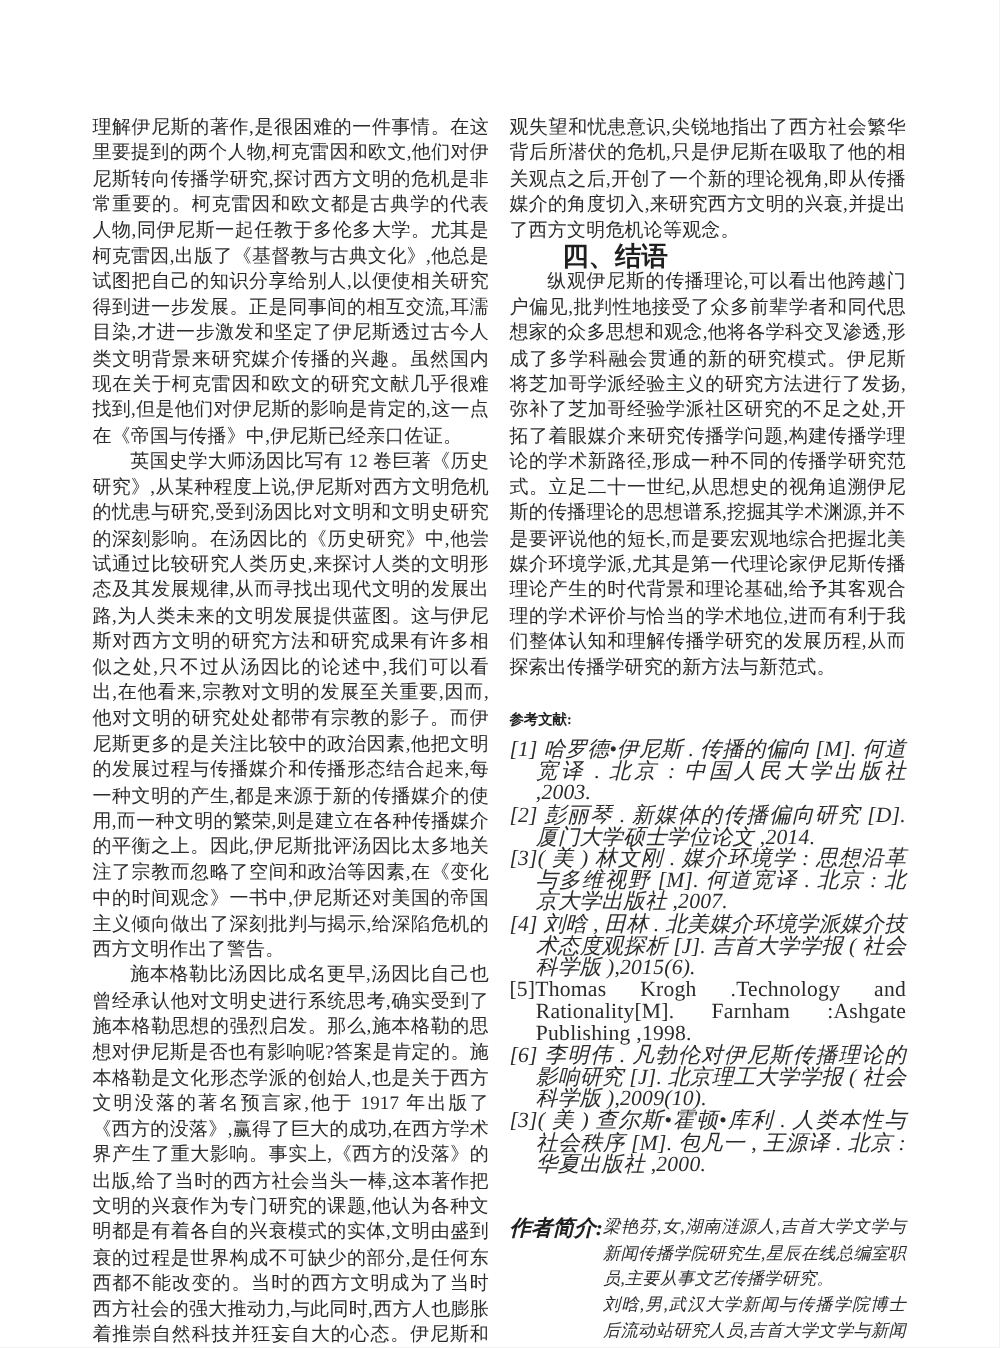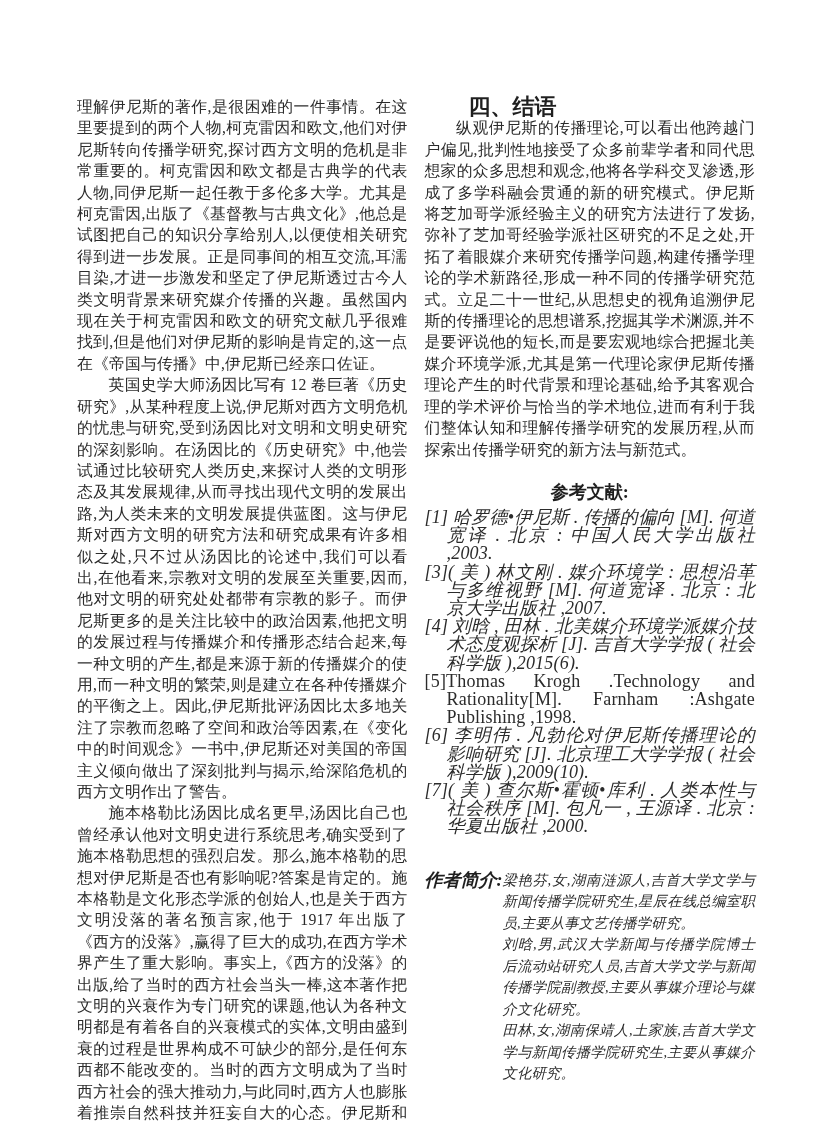--- a/index.html
+++ b/index.html
@@ -38,24 +38,23 @@
     font-size: 22px;
     line-height: 21.4px;
     font-weight: bold;
     text-indent: 2em;
     color: #1f1f1f;
   }
 
   .refs-heading {
     margin-top: 22px;
     font-weight: bold;
-    font-size: 18px;
+    font-size: 12px;
     line-height: 21px;
     color: #1f1f1f;
-    text-align: center;
   }
   .refs { margin-top: 5px; }
   .ref {
     margin: 0;
     font-size: 18px;
     line-height: 18.2px;
     padding-left: 22px;
     text-indent: -22px;
     text-align: justify;
     font-style: italic;
@@ -93,34 +92,36 @@
 <div class="page">
   <div class="columns">
 
     <div class="col">
       <p class="body-par no-indent">理解伊尼斯的著作,是很困难的一件事情。在这里要提到的两个人物,柯克雷因和欧文,他们对伊尼斯转向传播学研究,探讨西方文明的危机是非常重要的。柯克雷因和欧文都是古典学的代表人物,同伊尼斯一起任教于多伦多大学。尤其是柯克雷因,出版了《基督教与古典文化》,他总是试图把自己的知识分享给别人,以便使相关研究得到进一步发展。正是同事间的相互交流,耳濡目染,才进一步激发和坚定了伊尼斯透过古今人类文明背景来研究媒介传播的兴趣。虽然国内现在关于柯克雷因和欧文的研究文献几乎很难找到,但是他们对伊尼斯的影响是肯定的,这一点在《帝国与传播》中,伊尼斯已经亲口佐证。</p>
       <p class="body-par">英国史学大师汤因比写有 12 卷巨著《历史研究》,从某种程度上说,伊尼斯对西方文明危机的忧患与研究,受到汤因比对文明和文明史研究的深刻影响。在汤因比的《历史研究》中,他尝试通过比较研究人类历史,来探讨人类的文明形态及其发展规律,从而寻找出现代文明的发展出路,为人类未来的文明发展提供蓝图。这与伊尼斯对西方文明的研究方法和研究成果有许多相似之处,只不过从汤因比的论述中,我们可以看出,在他看来,宗教对文明的发展至关重要,因而,他对文明的研究处处都带有宗教的影子。而伊尼斯更多的是关注比较中的政治因素,他把文明的发展过程与传播媒介和传播形态结合起来,每一种文明的产生,都是来源于新的传播媒介的使用,而一种文明的繁荣,则是建立在各种传播媒介的平衡之上。因此,伊尼斯批评汤因比太多地关注了宗教而忽略了空间和政治等因素,在《变化中的时间观念》一书中,伊尼斯还对美国的帝国主义倾向做出了深刻批判与揭示,给深陷危机的西方文明作出了警告。</p>
       <p class="body-par">施本格勒比汤因比成名更早,汤因比自己也曾经承认他对文明史进行系统思考,确实受到了施本格勒思想的强烈启发。那么,施本格勒的思想对伊尼斯是否也有影响呢?答案是肯定的。施本格勒是文化形态学派的创始人,也是关于西方文明没落的著名预言家,他于 1917 年出版了《西方的没落》,赢得了巨大的成功,在西方学术界产生了重大影响。事实上,《西方的没落》的出版,给了当时的西方社会当头一棒,这本著作把文明的兴衰作为专门研究的课题,他认为各种文明都是有着各自的兴衰模式的实体,文明由盛到衰的过程是世界构成不可缺少的部分,是任何东西都不能改变的。当时的西方文明成为了当时西方社会的强大推动力,与此同时,西方人也膨胀着推崇自然科技并狂妄自大的心态。伊尼斯和他一样对自己文明未来的发展充满了强烈的兴趣,注重对世界历史进行综合性的整体研究,并对西方文明充满悲</p>
     </div>
 
     <div class="col">
+      <p class="body-par no-indent">观失望和忧患意识,尖锐地指出了西方社会繁华背后所潜伏的危机,只是伊尼斯在吸取了他的相关观点之后,开创了一个新的理论视角,即从传播媒介的角度切入,来研究西方文明的兴衰,并提出了西方文明危机论等观念。</p>
 
       <h3 class="section-heading">四、结语</h3>
 
       <p class="body-par">纵观伊尼斯的传播理论,可以看出他跨越门户偏见,批判性地接受了众多前辈学者和同代思想家的众多思想和观念,他将各学科交叉渗透,形成了多学科融会贯通的新的研究模式。伊尼斯将芝加哥学派经验主义的研究方法进行了发扬,弥补了芝加哥经验学派社区研究的不足之处,开拓了着眼媒介来研究传播学问题,构建传播学理论的学术新路径,形成一种不同的传播学研究范式。立足二十一世纪,从思想史的视角追溯伊尼斯的传播理论的思想谱系,挖掘其学术渊源,并不是要评说他的短长,而是要宏观地综合把握北美媒介环境学派,尤其是第一代理论家伊尼斯传播理论产生的时代背景和理论基础,给予其客观合理的学术评价与恰当的学术地位,进而有利于我们整体认知和理解传播学研究的发展历程,从而探索出传播学研究的新方法与新范式。</p>
 
       <div class="refs-heading">参考文献:</div>
 
       <div class="refs">
         <p class="ref">[1] 哈罗德•伊尼斯 . 传播的偏向 [M]. 何道宽译 . 北京 : 中国人民大学出版社 ,2003.</p>
+        <p class="ref">[2] 彭丽琴 . 新媒体的传播偏向研究 [D]. 厦门大学硕士学位论文 ,2014.</p>
         <p class="ref">[3]( 美 ) 林文刚 . 媒介环境学 : 思想沿革与多维视野 [M]. 何道宽译 . 北京 : 北京大学出版社 ,2007.</p>
         <p class="ref">[4] 刘晗 , 田林 . 北美媒介环境学派媒介技术态度观探析 [J]. 吉首大学学报 ( 社会科学版 ),2015(6).</p>
         <p class="ref latin">[5]Thomas Krogh .Technology and Rationality[M]. Farnham :Ashgate Publishing ,1998.</p>
         <p class="ref">[6] 李明伟 . 凡勃伦对伊尼斯传播理论的影响研究 [J]. 北京理工大学学报 ( 社会科学版 ),2009(10).</p>
-        <p class="ref">[7]( 美 ) 查尔斯•霍顿•库利 . 人类本性与社会秩序 [M]. 包凡一 , 王源译 . 北京 : 华夏出版社 ,2000.</p>
+        <p class="ref">[3]( 美 ) 查尔斯•霍顿•库利 . 人类本性与社会秩序 [M]. 包凡一 , 王源译 . 北京 : 华夏出版社 ,2000.</p>
       </div>
 
       <div class="author-section">
         <span class="author-label">作者简介:</span>
         <div class="author-bios">
           <p>梁艳芬,女,湖南涟源人,吉首大学文学与新闻传播学院研究生,星辰在线总编室职员,主要从事文艺传播学研究。</p>
           <p>刘晗,男,武汉大学新闻与传播学院博士后流动站研究人员,吉首大学文学与新闻传播学院副教授,主要从事媒介理论与媒介文化研究。</p>
           <p>田林,女,湖南保靖人,土家族,吉首大学文学与新闻传播学院研究生,主要从事媒介文化研究。</p>
         </div>
       </div>

